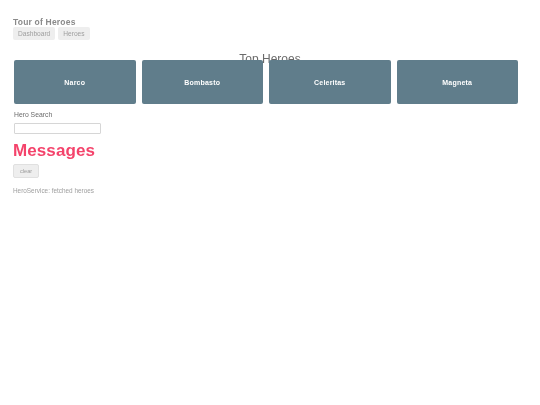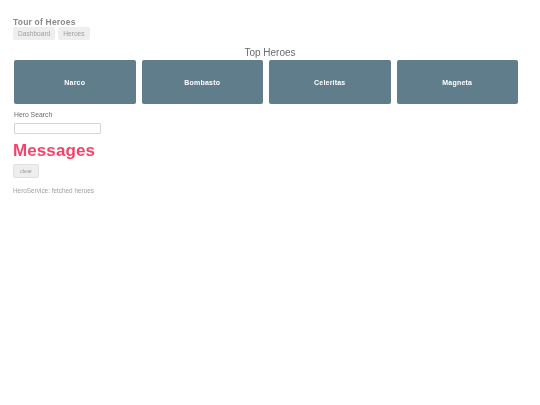--- a/index.html
+++ b/index.html
@@ -56,25 +56,25 @@
     white-space: nowrap;
   }
 
   
   .dash-heading {
     position: absolute;
     left: 0;
     right: 0;
     top: 44px;
     text-align: center;
-    font-size: 10px;
+    font-size: 12px;
     color: #6b6b6b;
     line-height: 10px;
     font-weight: normal;
-    margin: 4px;
+    margin: 10px;
   }
 
   
   .hero-grid {
     position: absolute;
     left: 14px;
     top: 60px;
     width: 504px;
     display: flex;
     gap: 6px;

